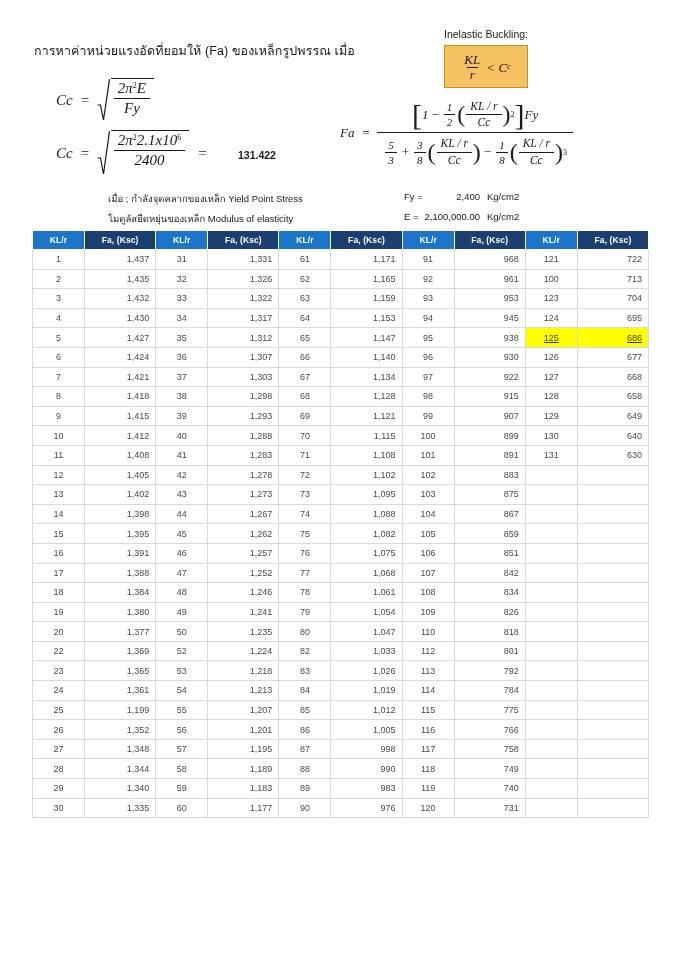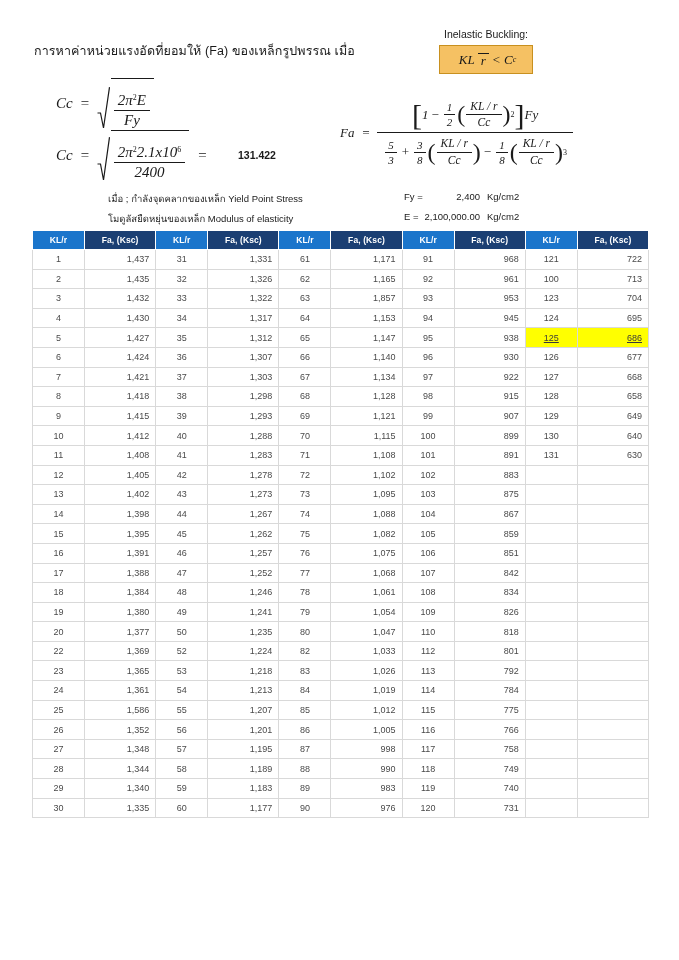--- a/index.html
+++ b/index.html
@@ -58,21 +58,21 @@
   .callout-inner {
     display: inline-flex;
     align-items: center;
     font-family: "Liberation Serif", serif;
     font-style: italic;
     font-size: 13px;
     color: #1a1a1a;
   }
   .frac {
     display: inline-flex;
-    flex-direction: row;
+    flex-direction: column;
     align-items: center;
     vertical-align: middle;
     line-height: 1.05;
   }
   .frac .num { padding: 0 3px; }
   .frac .den { padding: 0 3px; border-top: 1.1px solid #1a1a1a; }
   .lt-sym { margin: 0 4px; font-style: normal; }
   .sub { font-size: 8px; vertical-align: -2px; font-style: italic; }
   .sup { font-size: 8px; vertical-align: 5px; font-style: normal; }
 
@@ -102,21 +102,21 @@
   }
   .radical-sign svg { display: block; }
   .radical-body {
     border-top: 1.1px solid #1a1a1a;
     padding: 1px 4px 0 3px;
     display: flex;
     flex-direction: column;
     align-items: center;
     line-height: 1.15;
   }
-  .radical-body .num { padding: 12px 4px 1px 4px; white-space: nowrap; }
+  .radical-body .num { padding: 0 4px 1px 4px; white-space: nowrap; }
   .radical-body .den { padding: 1px 4px 0 4px; border-top: 1.1px solid #1a1a1a; width: 100%; text-align: center; box-sizing: border-box; }
 
   .eq-tail { margin-left: 8px; }
   .cc-result {
     position: absolute;
     left: 238px;
     top: 149px;
     font-family: "Liberation Sans", sans-serif;
     font-size: 10.5px;
     font-weight: bold;
@@ -425,21 +425,21 @@
           <td class="fa">961</td>
           <td class="klr">100</td>
           <td class="fa">713</td>
         </tr>
         <tr>
           <td class="klr">3</td>
           <td class="fa">1,432</td>
           <td class="klr">33</td>
           <td class="fa">1,322</td>
           <td class="klr">63</td>
-          <td class="fa">1,857</td>
+          <td class="fa">1,159</td>
           <td class="klr">93</td>
           <td class="fa">953</td>
           <td class="klr">123</td>
           <td class="fa">704</td>
         </tr>
         <tr>
           <td class="klr">4</td>
           <td class="fa">1,430</td>
           <td class="klr">34</td>
           <td class="fa">1,317</td>
@@ -673,21 +673,21 @@
           <td class="fa">1,213</td>
           <td class="klr">84</td>
           <td class="fa">1,019</td>
           <td class="klr">114</td>
           <td class="fa">784</td>
           <td class="klr"></td>
           <td class="fa"></td>
         </tr>
         <tr>
           <td class="klr">25</td>
-          <td class="fa">1,586</td>
+          <td class="fa">1,199</td>
           <td class="klr">55</td>
           <td class="fa">1,207</td>
           <td class="klr">85</td>
           <td class="fa">1,012</td>
           <td class="klr">115</td>
           <td class="fa">775</td>
           <td class="klr"></td>
           <td class="fa"></td>
         </tr>
         <tr>

